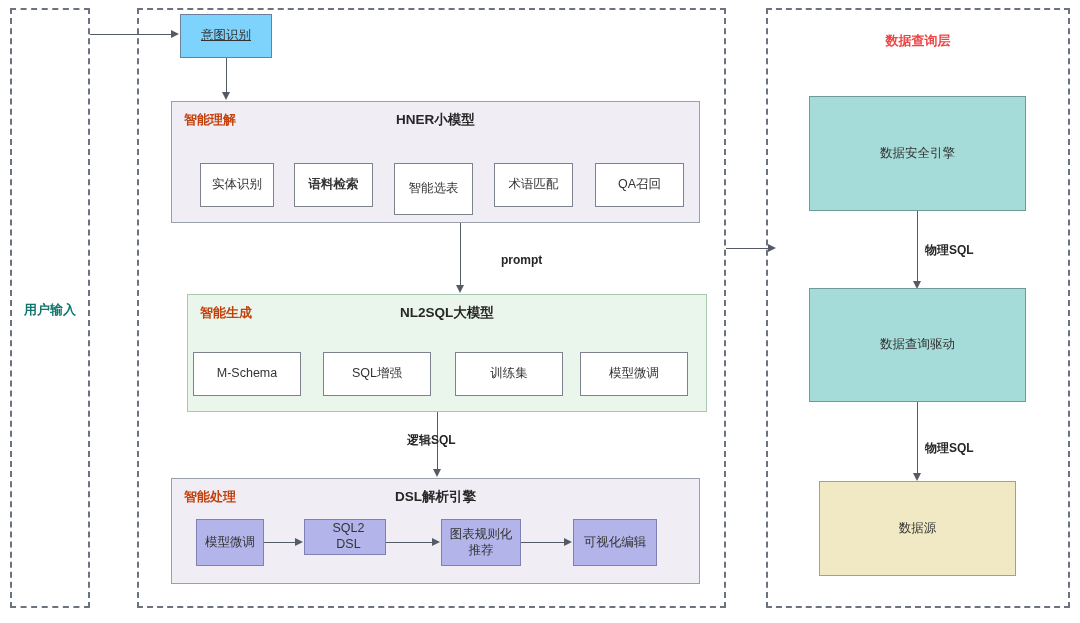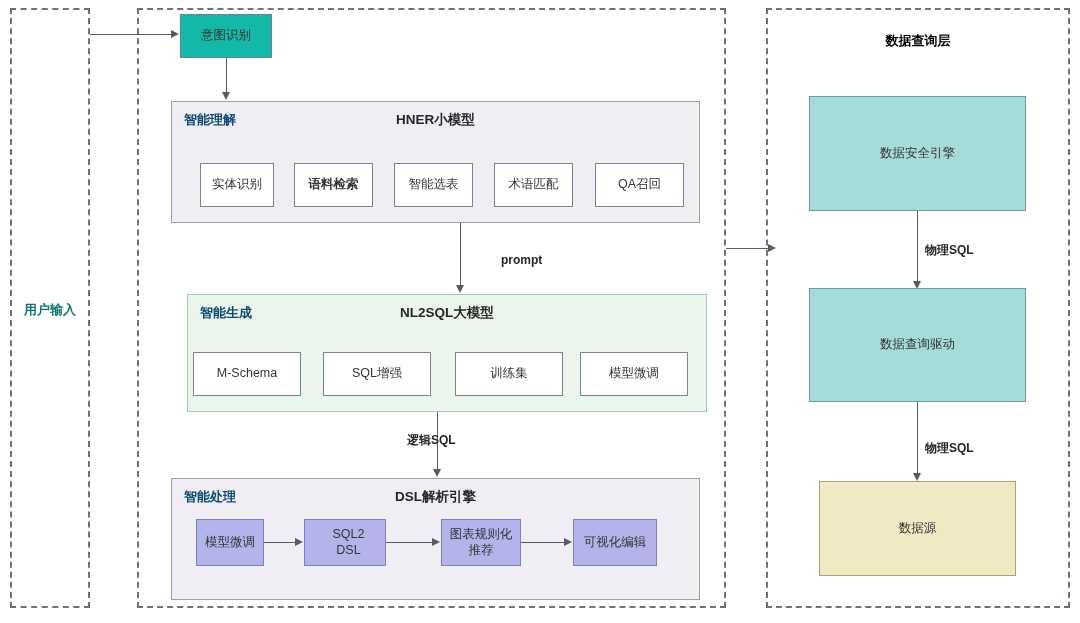--- a/index.html
+++ b/index.html
@@ -25,21 +25,21 @@
     border: 2px dashed #6b7280;
     box-sizing: border-box;
     background: transparent;
   }
 
   
   .panel-title {
     position: absolute;
     font-weight: bold;
     font-size: 13px;
-    color: #000000;
+    color: #ef4444;
     text-align: center;
     white-space: nowrap;
   }
 
   
   .vcenter-label {
     position: absolute;
     font-weight: bold;
     font-size: 13px;
     color: #0f766e;
@@ -55,21 +55,21 @@
   }
   .group.lavender { background: #f0edf5; }
   .group.mint     { background: #eaf5ec; border-color: #a8c8b0; }
 
   .group-tag {
     position: absolute;
     left: 12px;
     top: 9px;
     font-size: 13px;
     font-weight: bold;
-    color: #0c4a6e;
+    color: #c2410c;
     white-space: nowrap;
   }
   .group-heading {
     position: absolute;
     top: 9px;
     left: 0;
     right: 0;
     text-align: center;
     font-size: 13.5px;
     font-weight: bold;
@@ -85,21 +85,21 @@
     align-items: center;
     justify-content: center;
     text-align: center;
     font-size: 12.5px;
     line-height: 1.25;
     color: #333333;
     white-space: pre-line;
     border: 1px solid #8d939e;
   }
   .node.white  { background: #ffffff; border-color: #7c838f; }
-  .node.blue   { background: #14b8a6; border-color: #6b7f9e; }
+  .node.blue   { background: #7dd3fc; border-color: #6b7f9e; text-decoration: underline; }
   .node.purple { background: #b3b5ea; border-color: #7f81b5; }
   .node.teal   { background: #a5dbd8; border-color: #6f9a98; }
   .node.beige  { background: #f0e9c4; border-color: #a9a274; }
 
   
   .line-h {
     position: absolute;
     height: 0;
     border-top: 1.4px solid #555b66;
   }
@@ -147,47 +147,47 @@
 
   <div class="line-v" style="left:226px; top:58px; height:35px;"></div>
   <div class="arrow-down" style="left:221.5px; top:92px;"></div>
 
   <div class="group lavender" style="left:171px; top:101px; width:529px; height:122px;">
     <div class="group-tag">智能理解</div>
     <div class="group-heading">HNER小模型</div>
   </div>
   <div class="node white" style="left:200px; top:163px; width:74px; height:44px;">实体识别</div>
   <div class="node white" style="left:294px; top:163px; width:79px; height:44px;font-weight:bold;">语料检索</div>
-  <div class="node white" style="left:394px; top:163px; width:79px; height:44px;">智能选表</div>
+  <div class="node white" style="left:394px; top:163px; width:79px; height:52px;">智能选表</div>
   <div class="node white" style="left:494px; top:163px; width:79px; height:44px;">术语匹配</div>
   <div class="node white" style="left:595px; top:163px; width:89px; height:44px;">QA召回</div>
 
   <div class="line-v" style="left:460px; top:223px; height:63px;"></div>
   <div class="arrow-down" style="left:455.5px; top:285px;"></div>
   <div class="edge-label" style="left:458px; top:253px;margin-left:43px;">prompt</div>
 
   <div class="group mint" style="left:171px; top:294px; width:520px; height:118px;margin-left:16px;">
     <div class="group-tag">智能生成</div>
     <div class="group-heading">NL2SQL大模型</div>
   </div>
   <div class="node white" style="left:193px; top:352px; width:108px; height:44px;">M-Schema</div>
   <div class="node white" style="left:323px; top:352px; width:108px; height:44px;">SQL增强</div>
   <div class="node white" style="left:455px; top:352px; width:108px; height:44px;">训练集</div>
   <div class="node white" style="left:580px; top:352px; width:108px; height:44px;">模型微调</div>
 
   <div class="line-v" style="left:437px; top:412px; height:58px;"></div>
   <div class="arrow-down" style="left:432.5px; top:469px;"></div>
   <div class="edge-label" style="left:407px; top:432px;">逻辑SQL</div>
 
-  <div class="group lavender" style="left:171px; top:478px; width:529px; height:122px;">
+  <div class="group lavender" style="left:171px; top:478px; width:529px; height:106px;">
     <div class="group-tag">智能处理</div>
     <div class="group-heading">DSL解析引擎</div>
   </div>
   <div class="node purple" style="left:196px; top:519px; width:68px; height:47px;">模型微调</div>
-  <div class="node purple" style="left:304px; top:519px; width:82px; height:47px;padding-left:7px;">SQL2
+  <div class="node purple" style="left:304px; top:519px; width:82px; height:36px;padding-left:7px;">SQL2
 DSL</div>
   <div class="node purple" style="left:441px; top:519px; width:80px; height:47px;">图表规则化
 推荐</div>
   <div class="node purple" style="left:573px; top:519px; width:84px; height:47px;">可视化编辑</div>
 
   <div class="line-h" style="left:264px; top:542px; width:32px;"></div>
   <div class="arrow-right" style="left:295px; top:537.5px;"></div>
 
   <div class="line-h" style="left:386px; top:542px; width:47px;"></div>
   <div class="arrow-right" style="left:432px; top:537.5px;"></div>

